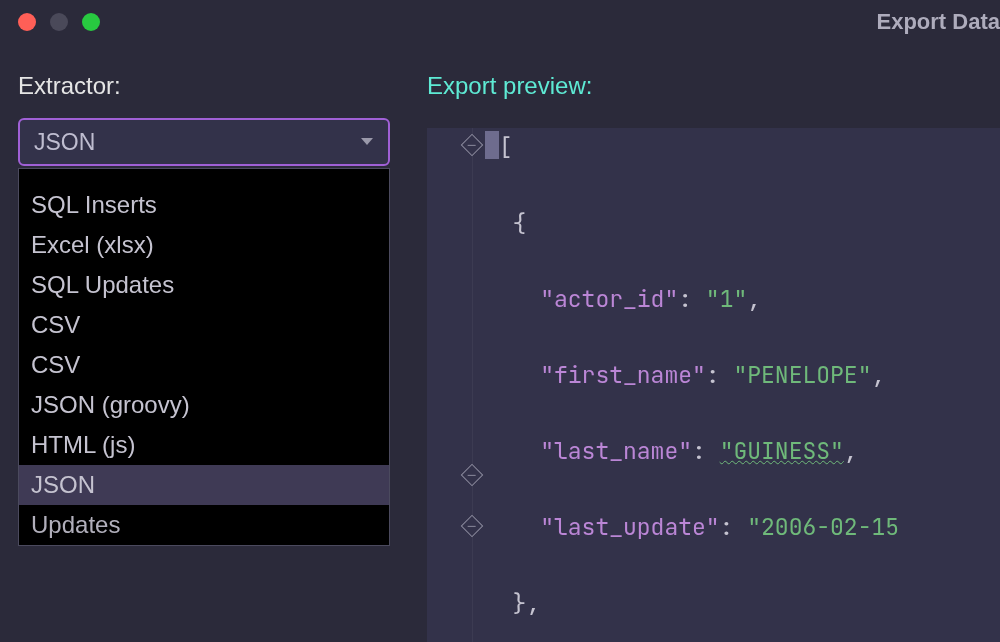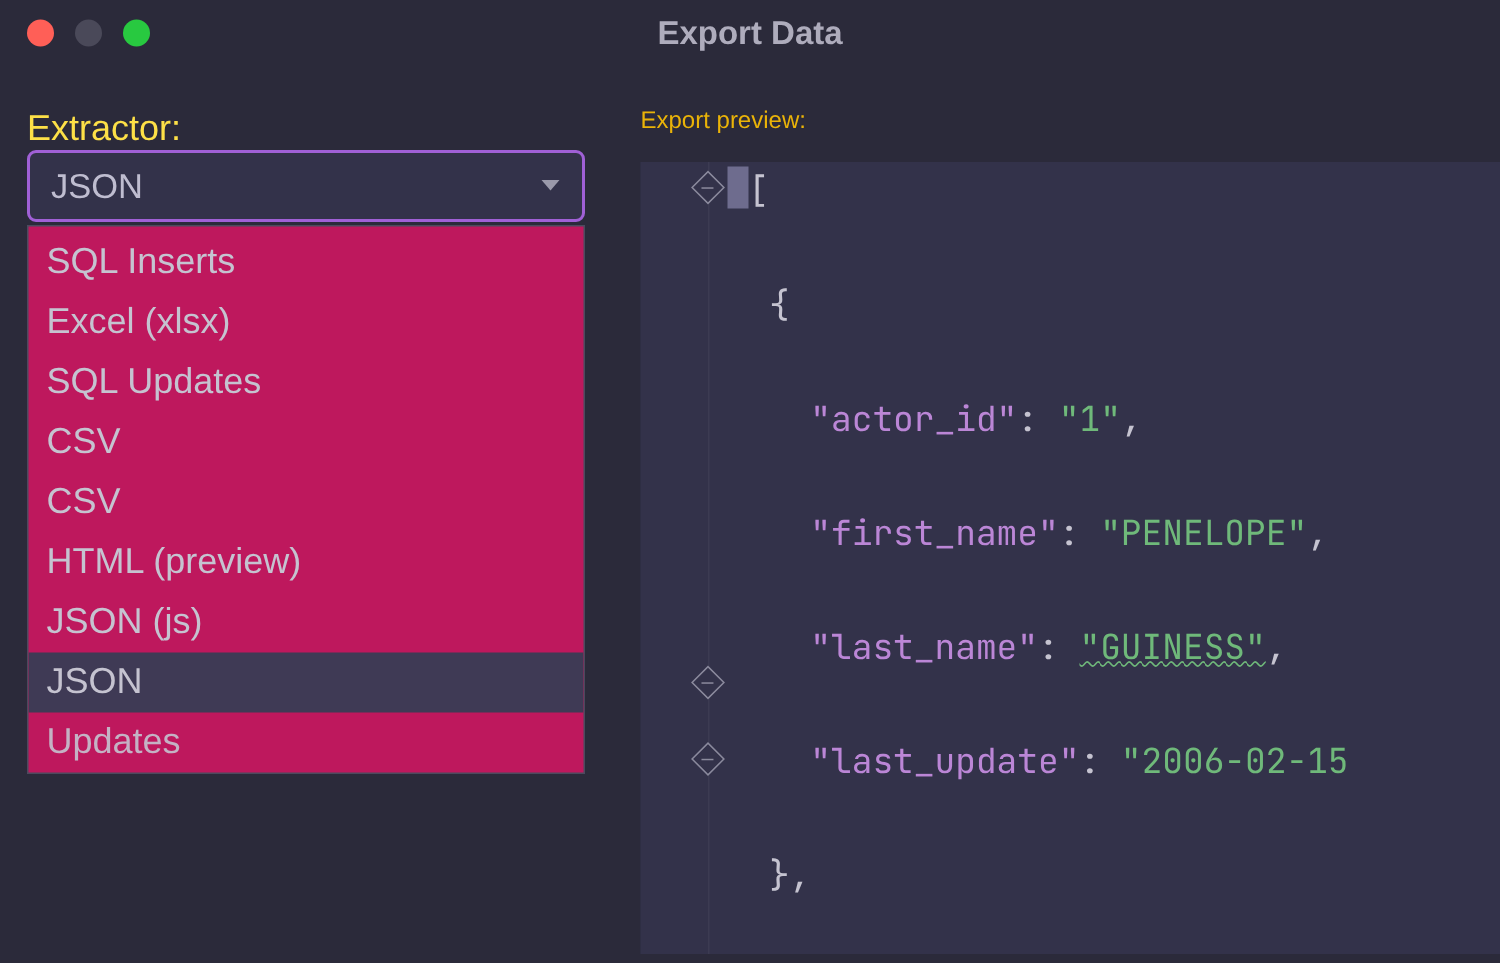--- a/index.html
+++ b/index.html
@@ -28,79 +28,80 @@
       width: 18px;
       height: 18px;
       border-radius: 50%;
     }
     .light.red { background: #ff5f57; }
     .light.gray { background: #4a4959; }
     .light.green { background: #28c940; }
     .window-title {
       position: absolute;
       left: 0; right: 0;
-      text-align: center;
+      text-align: right;
       font-size: 22px;
       font-weight: 600;
       color: #aeacbc;
       pointer-events: none;
     }
     .content {
       display: flex;
       padding: 28px 0 0 18px;
       gap: 24px;
       height: calc(100% - 44px);
     }
     .left-pane { width: 385px; }
     .right-pane { flex: 1; }
     .label {
       font-size: 24px;
-      color: #fde047;
+      color: #e5e5e5;
+      margin-bottom: 18px;
     }
     .combo {
       width: 372px;
       height: 48px;
       border: 2px solid #a060d6;
       border-radius: 6px;
       background: #33324a;
       display: flex;
       align-items: center;
       justify-content: space-between;
       padding: 0 14px;
       color: #bfbdd0;
       font-size: 23px;
       cursor: pointer;
     }
     .combo svg { fill: #9a99aa; }
     .dropdown {
       margin-top: 2px;
       width: 372px;
-      background: #be185d;
+      background: #000000;
       border: 1px solid #4b4a5e;
-      padding-top: 4px;
+      padding-top: 16px;
       max-height: 432px;
       overflow: hidden;
     }
     .dropdown-item {
       font-size: 24px;
       color: #c5c3d0;
       padding: 6px 12px;
       cursor: pointer;
     }
     .dropdown-item.selected {
       background: #3f3a55;
     }
     .dropdown-item.partial {
       color: #c5c3d0;
       opacity: 0.9;
     }
     .preview-label {
-      font-size: 16px;
-      color: #eab308;
-      margin-bottom: 18px;
+      font-size: 24px;
+      color: #5eead4;
+      margin-bottom: 28px;
     }
     .editor {
       background: #33324a;
       height: 528px;
       position: relative;
       font-family: "JetBrains Mono","Menlo","Consolas",monospace;
       font-size: 23px;
       overflow: hidden;
     }
     .gutter {
@@ -171,22 +172,22 @@
       <svg width="14" height="10" viewBox="0 0 14 10">
           <path d="M1 1 L7 8 L13 1 Z"></path>
         </svg>
     </div>
     <div class="dropdown" id="dropdown">
         <div class="dropdown-item">SQL Inserts</div>
         <div class="dropdown-item">Excel (xlsx)</div>
         <div class="dropdown-item">SQL Updates</div>
         <div class="dropdown-item">CSV</div>
         <div class="dropdown-item">CSV</div>
-        <div class="dropdown-item">HTML (preview)</div>
-        <div class="dropdown-item">JSON (js)</div>
+        <div class="dropdown-item">JSON (groovy)</div>
+        <div class="dropdown-item">HTML (js)</div>
         <div class="dropdown-item selected">JSON</div>
         <div class="dropdown-item partial">Updates</div>
       </div>
   </div>
 
   <div class="right-pane">
     <div class="preview-label">Export preview:</div>
     <div class="editor">
       <div class="gutter">
         <div class="fold-handle" style="top:9px"></div>

